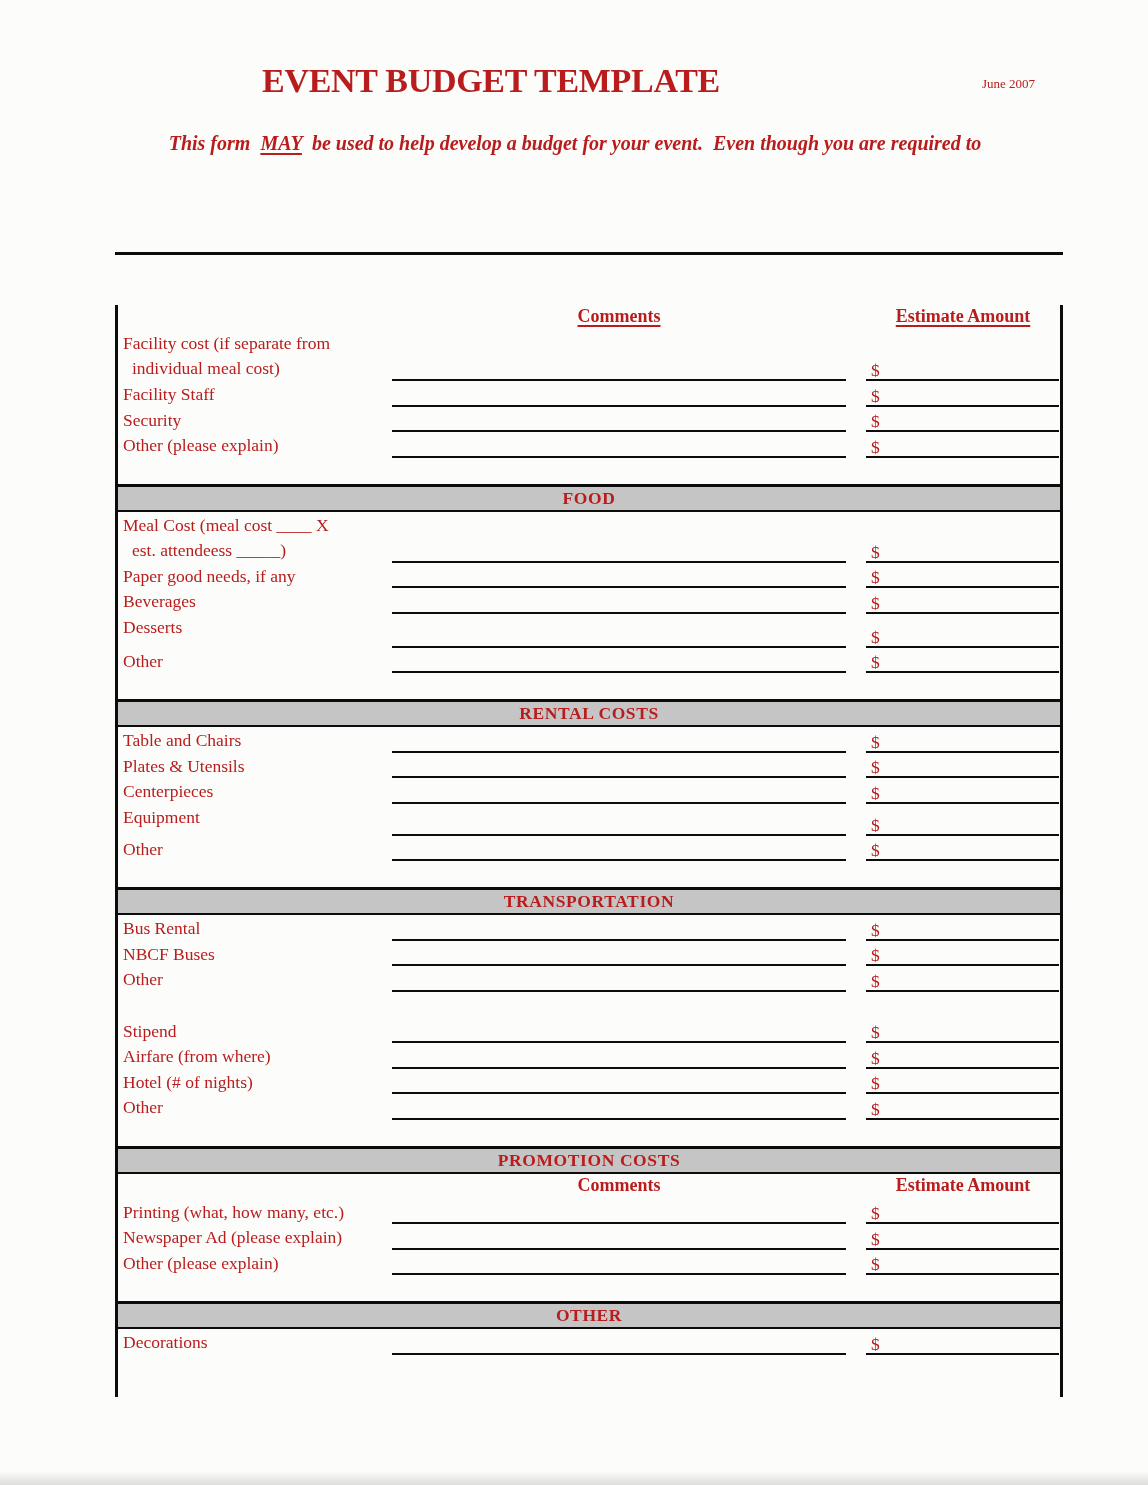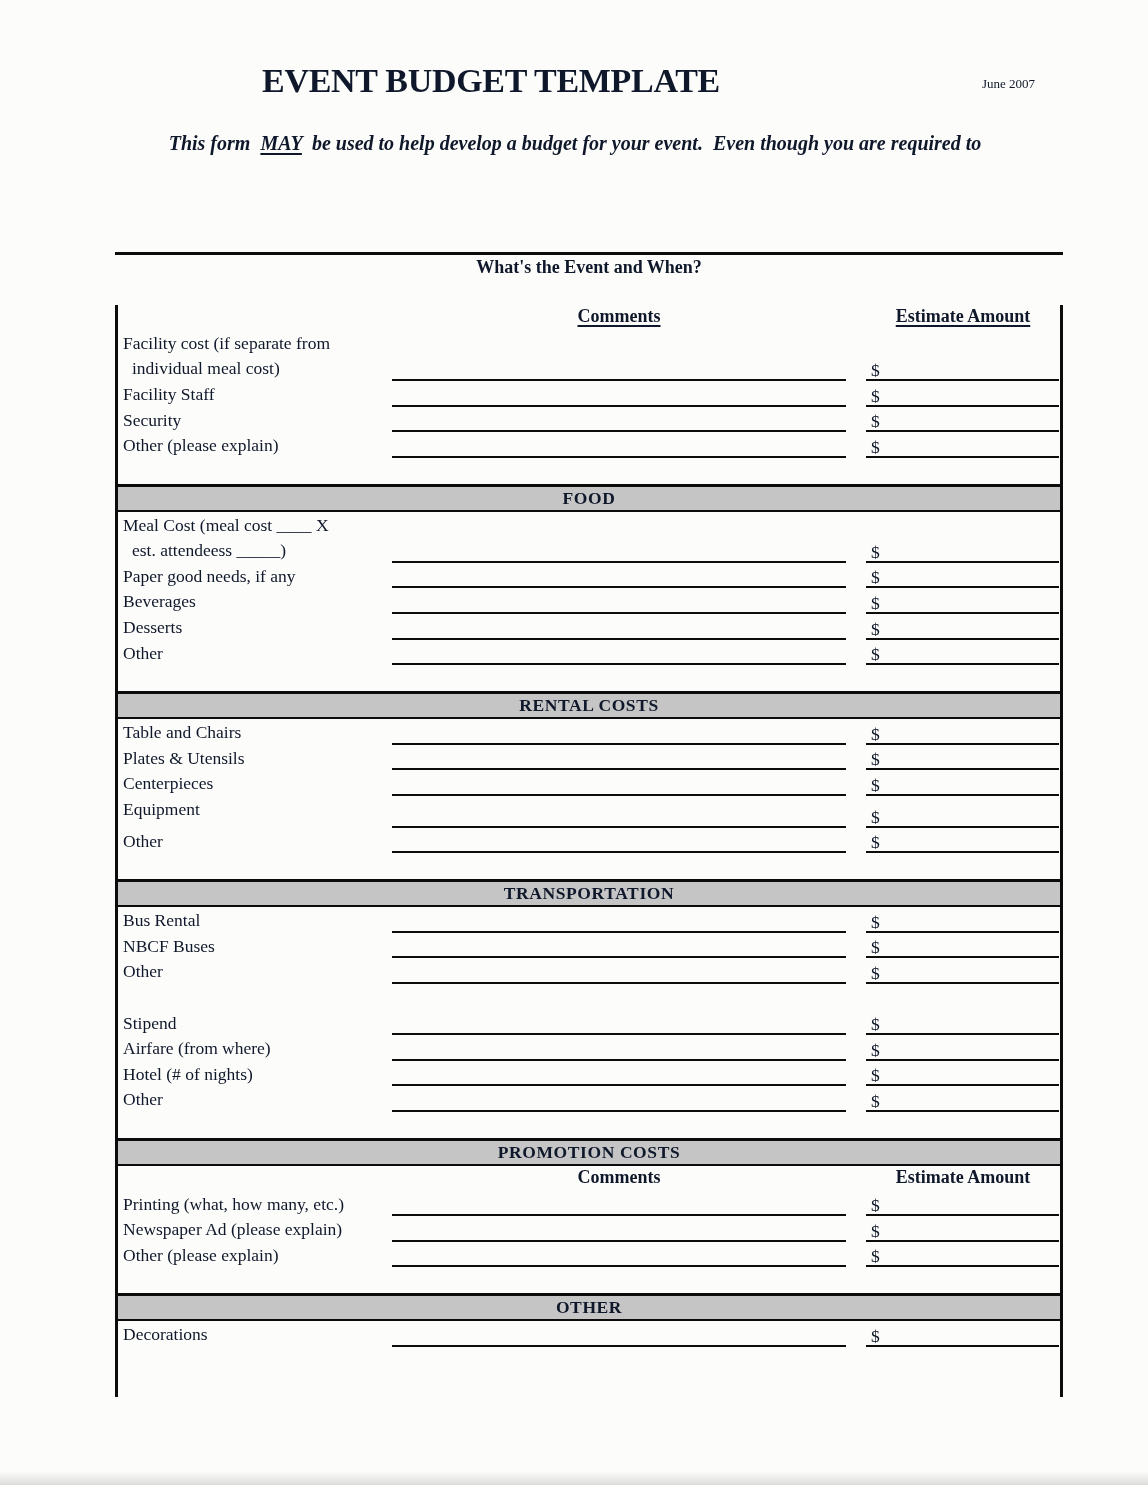--- a/index.html
+++ b/index.html
@@ -4,21 +4,21 @@
 <style>
   html,body{margin:0;padding:0;}
   body{background:#e8e8e8;}
   #page{
     position:relative;
     width:1148px;height:1485px;
     background:#fcfcfa;
     margin:0 auto;
     overflow:hidden;
     font-family:"Liberation Serif", serif;
-    color:#0f172a;
+    color:#b91c1c;
   }
   
   .title{
     position:absolute;left:121px;top:62px;width:740px;
     text-align:center;font-size:34px;font-weight:bold;
     letter-spacing:-0.3px;white-space:nowrap;
   }
   .date{
     position:absolute;left:982px;top:76px;
     font-size:13px;white-space:nowrap;
@@ -95,21 +95,20 @@
 <body>
 
 <div id="page">
 
   <div class="title">EVENT BUDGET TEMPLATE</div>
   <div class="date">June 2007</div>
 
   <div class="intro"><span>This form  </span><span class="may">MAY</span><span>  be used to help develop a budget for your event.  Even though you are required to</span><br></div>
 
   <div class="hrule"></div>
-  <div class="event-q">What's the Event and When?</div>
 
   <div id="tbl">
       <div class="section">
         <div class="colheads u">
           <div class="ch c">Comments</div>
           <div class="ch e">Estimate Amount</div>
         </div>
         <div class="row" style="height: 51px;">
           <div class="lbl l0">Facility cost (if separate from</div>
           <div class="lbl l1">individual meal cost)</div>
@@ -179,21 +178,21 @@
         <div class="row" style="height: 25.5px;">
           <div class="lbl l0">Beverages</div>
           <div class="cline">
             <div class="fieldval"></div>
           </div>
           <div class="dollar">$</div>
           <div class="eline">
             <div class="fieldval"></div>
           </div>
         </div>
-        <div class="row" style="height: 26px;">
+        <div class="row" style="height: 34px;">
           <div class="lbl l0">Desserts</div>
           <div class="cline">
             <div class="fieldval"></div>
           </div>
           <div class="dollar">$</div>
           <div class="eline">
             <div class="fieldval"></div>
           </div>
         </div>
         <div class="row" style="height: 25.5px;">

